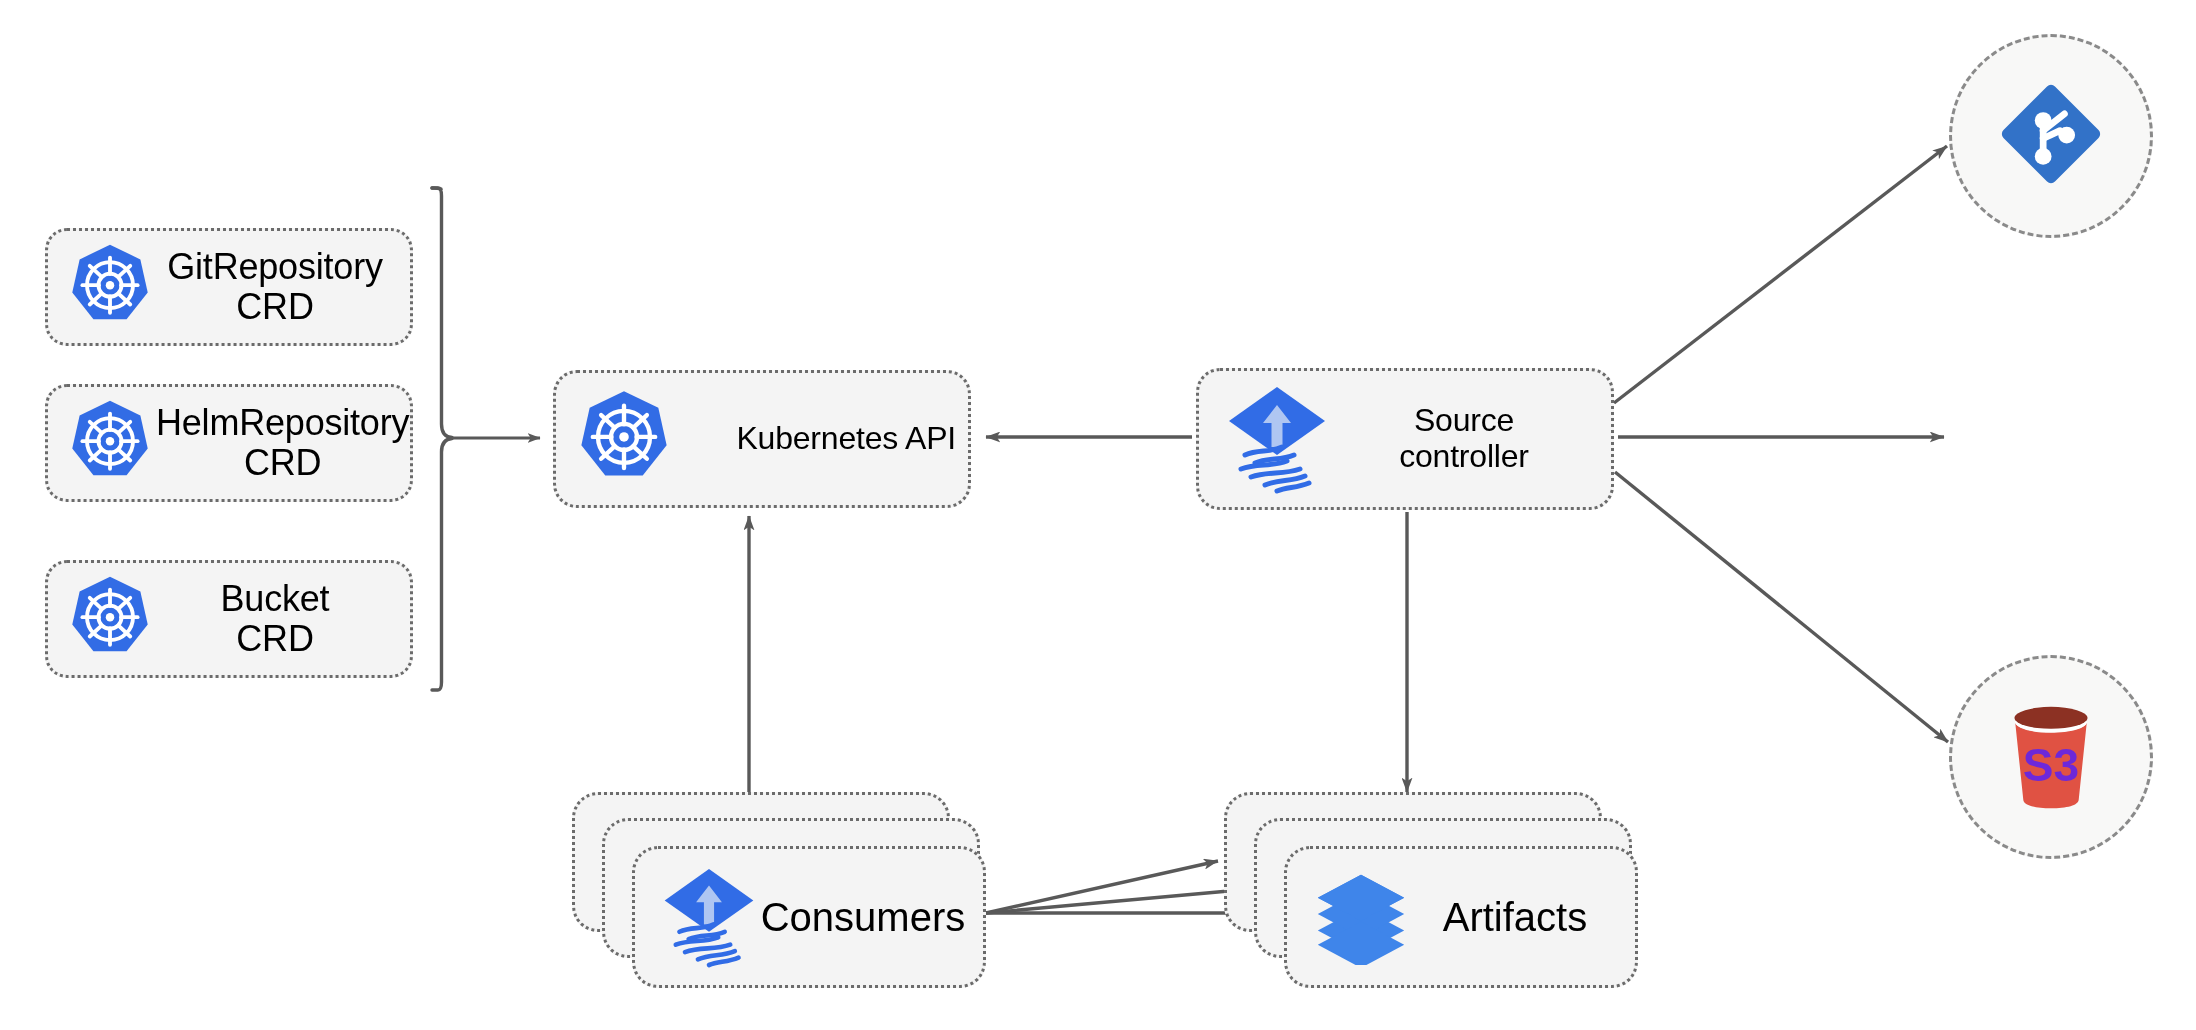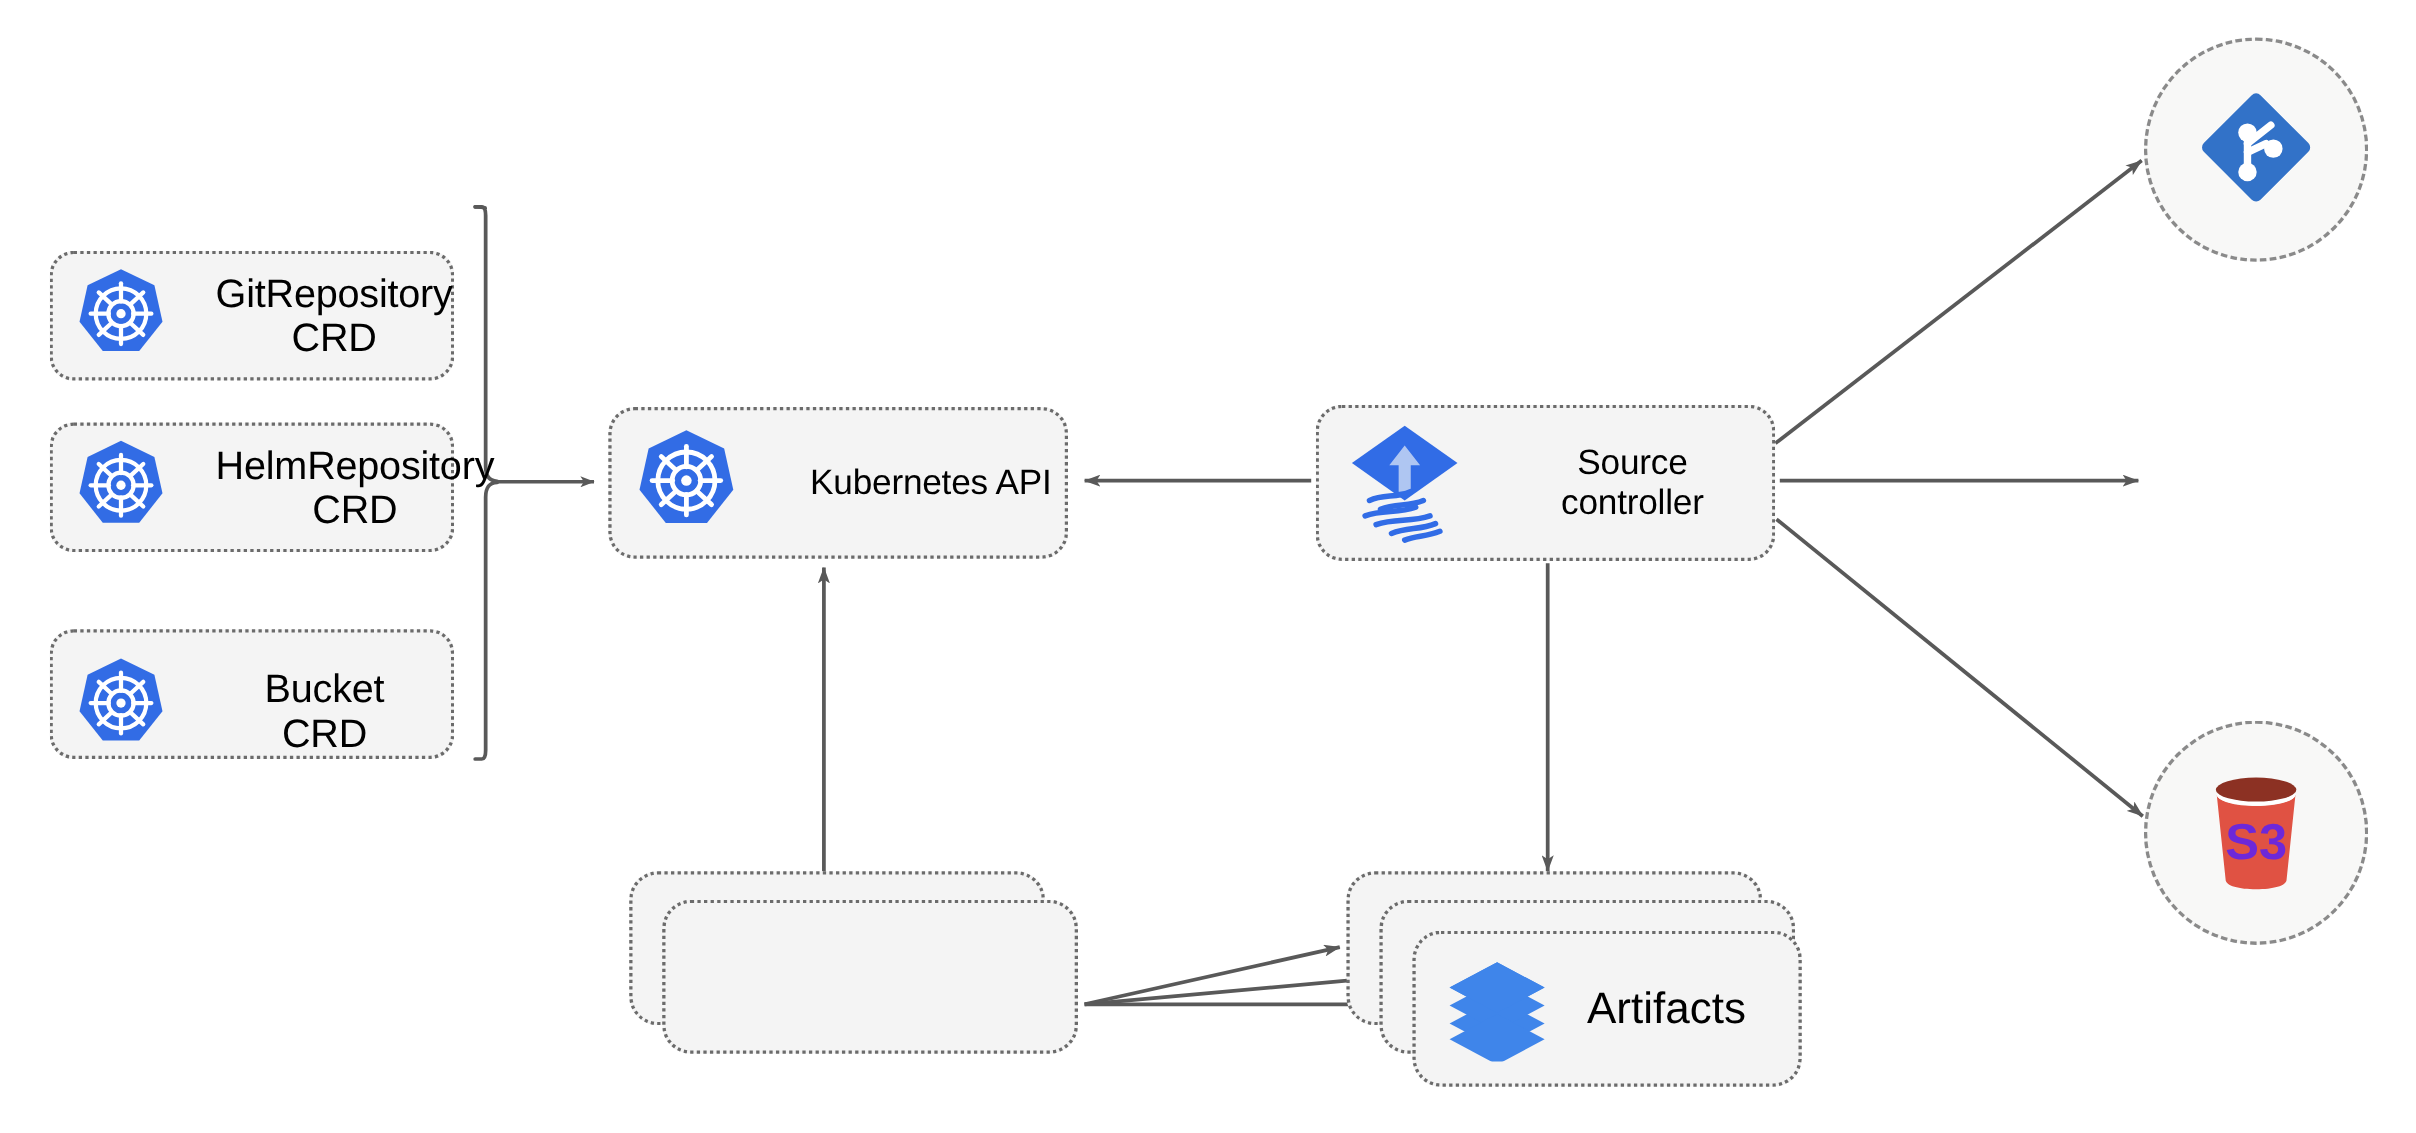--- a/index.html
+++ b/index.html
@@ -26,21 +26,20 @@
 
   
   .node {
     position: absolute;
     box-sizing: border-box;
     background: #f4f4f4;
     border: 3px dotted #6b6b6b;
     border-radius: 26px;
     display: flex;
     align-items: center;
-    gap: 40px;
   }
   .node .icon-wrap {
     flex: 0 0 auto;
     display: flex;
     align-items: center;
     justify-content: center;
   }
   .node .label {
     flex: 1 1 auto;
     text-align: center;
@@ -58,21 +57,21 @@
     width: 368px;
     height: 118px;
     border-radius: 22px;
     padding: 0 4px 0 16px;
   }
   .crd .icon-wrap { width: 92px; height: 92px; }
   .crd .label { font-size: 36px; }
 
   #crd-git   { top: 228px; }
   #crd-helm  { top: 384px; }
-  #crd-bucket{ top: 572px; align-items: flex-end; }
+  #crd-bucket{ top: 560px; }
 
   
   #k8s-api {
     left: 553px;
     top: 370px;
     width: 418px;
     height: 138px;
     border-radius: 24px;
     padding-left: 16px;
   }
@@ -307,20 +306,37 @@
           <path d="M52,108 C62,104 72,105 84,100"></path>
         </g>
       </svg>
     </span>
     <span class="label">Source
 controller</span>
   </div>
 
   <div class="stack-box" style="left:572px; top:792px; width:378px; height:140px;"></div>
   <div class="stack-box" style="left:602px; top:818px; width:378px; height:140px;"></div>
+  <div class="stack-box stack-front" id="consumers-front" style="left:632px; top:846px; width:354px; height:142px;">
+    <span class="icon-wrap">
+      <svg width="96" height="104" viewBox="0 0 104 112" xmlns="http://www.w3.org/2000/svg">
+        <polygon points="52,4 100,38 52,72 4,38" fill="#316CE6"></polygon>
+        <path d="M52,22 L66,40 L57.5,40 L57.5,64 L46.5,64 L46.5,40 L38,40 Z" fill="#AFC6F2"></path>
+        <g fill="none" stroke="#316CE6" stroke-width="5" stroke-linecap="round">
+          <path d="M20,72 C33,66 44,70 57,64"></path>
+          <path d="M30,80 C44,74 55,78 69,72"></path>
+          <path d="M16,86 C32,80 46,84 62,78"></path>
+          <path d="M26,94 C43,88 58,92 75,86"></path>
+          <path d="M40,102 C54,96 66,99 80,93"></path>
+          <path d="M52,108 C62,104 72,105 84,100"></path>
+        </g>
+      </svg>
+    </span>
+    <span class="label">Consumers</span>
+  </div>
 
   <div class="stack-box" style="left:1224px; top:792px; width:378px; height:140px;"></div>
   <div class="stack-box" style="left:1254px; top:818px; width:378px; height:140px;"></div>
   <div class="stack-box stack-front" id="artifacts-front" style="left:1284px; top:846px; width:354px; height:142px;justify-content:flex-end;">
     <span class="icon-wrap">
       <svg width="96" height="96" viewBox="0 0 100 100" xmlns="http://www.w3.org/2000/svg">
         <polygon points="50,6 95,30 50,54 5,30" fill="#3F85EA"></polygon>
         <polygon points="50,40 95,64 50,88 5,64" fill="#3F85EA"></polygon>
         <polygon points="50,23 95,47 50,71 5,47" fill="#3F85EA"></polygon>
         <polygon points="50,31 95,55 50,79 5,55" fill="#f4f4f4" opacity="0"></polygon>

